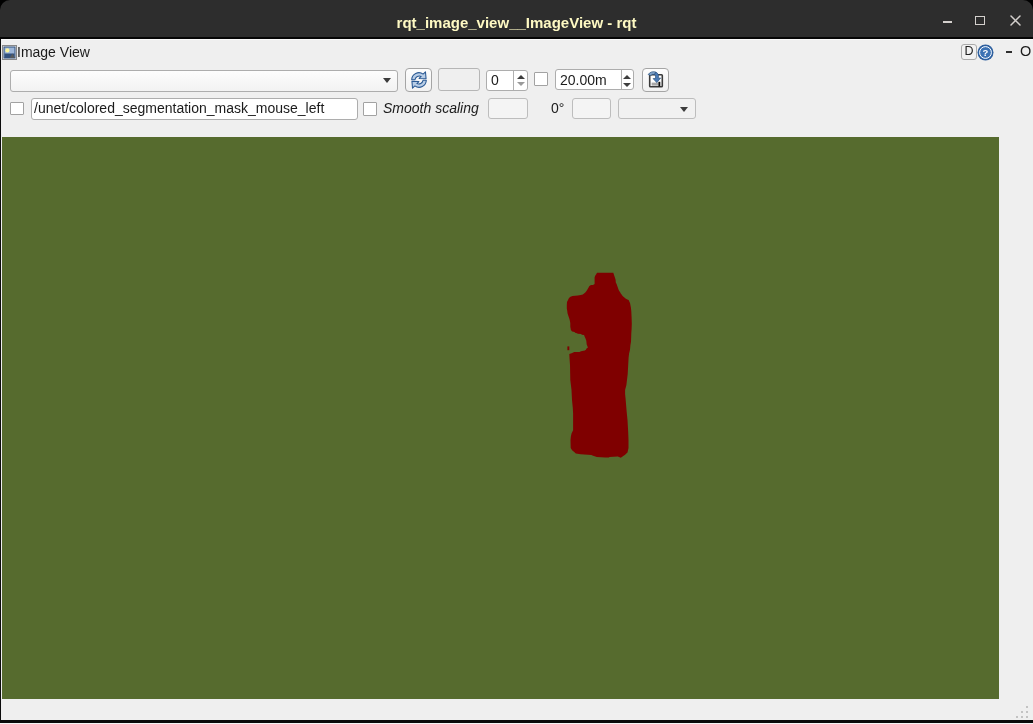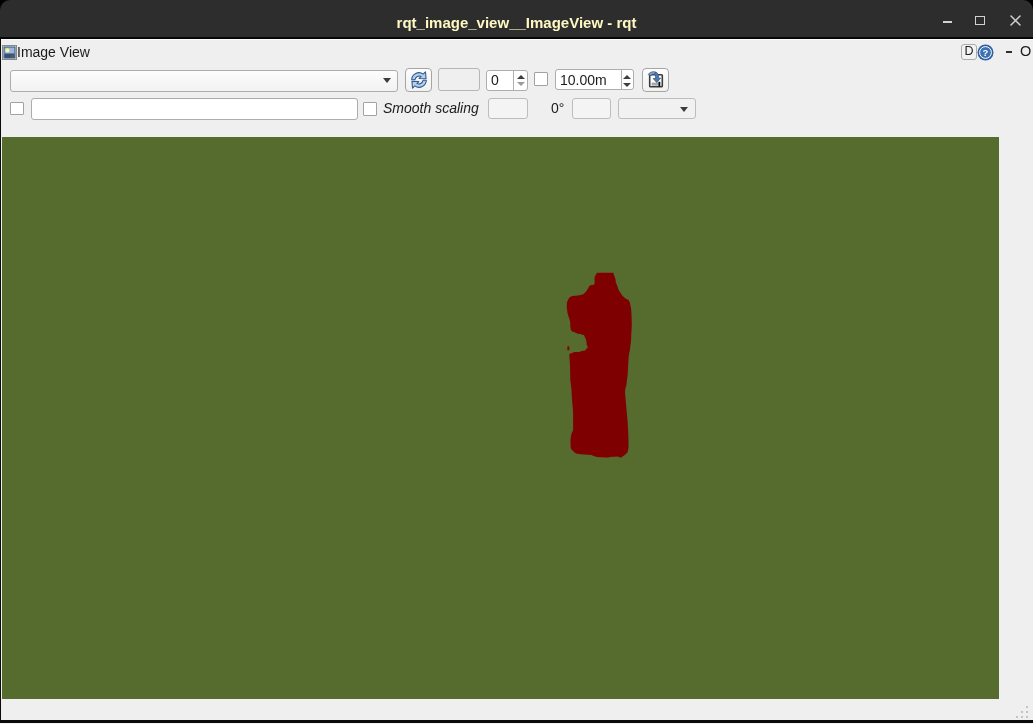--- a/index.html
+++ b/index.html
@@ -75,36 +75,37 @@
 
   <div class="abs field" style="left:485.5px;top:69.5px;width:42px;height:21px;"></div>
   <div class="abs label" style="left:491px;top:72.5px;">0</div>
   <div class="abs" style="left:513px;top:70.5px;width:13.5px;height:19px;border-left:1px solid #b0b0b0;box-sizing:border-box;"></div>
   <div class="abs uarr" style="left:517px;top:74.5px;"></div>
   <div class="abs darr" style="left:517px;top:81.7px;border-top-color:#9a9a9a;"></div>
 
   <div class="abs cb" style="left:534px;top:72px;"></div>
 
   <div class="abs field" style="left:555px;top:69px;width:79px;height:21px;"></div>
-  <div class="abs label" style="left:560px;top:72.5px;">10.00m</div>
+  <div class="abs label" style="left:560px;top:72.5px;">20.00m</div>
   <div class="abs" style="left:621px;top:70px;width:12.5px;height:19px;border-left:1px solid #b0b0b0;box-sizing:border-box;"></div>
   <div class="abs uarr" style="left:623px;top:74.5px;"></div>
   <div class="abs darr" style="left:623px;top:83px;"></div>
 
   <div class="abs btn" style="left:642px;top:68px;width:27px;height:23.5px;"></div>
   <svg class="abs" style="left:646px;top:70px;" width="19" height="19" viewBox="0 0 19 19">
     <rect x="3.7" y="4.8" width="12.6" height="12" rx="0.8" fill="#fff" stroke="#3b3b3b" stroke-width="1.6"></rect>
     <rect x="5.6" y="12.6" width="6.8" height="3" fill="#a8a8a8"></rect>
     <rect x="12.4" y="11.8" width="1.9" height="4.6" fill="#0a0a0a"></rect>
     <path d="M2.2,4.6 A6,5.5 0 0 1 9.8,2.1 L8.6,4.5 A3.6,3.2 0 0 0 4.8,5.5 Z" fill="#7da1c8" stroke="#28507e" stroke-width="0.7" stroke-linejoin="round"></path>
     <path d="M9.8,2.1 Q13.3,3.8 12.3,8.2 L14.6,8 L10.8,12.6 L7.1,8.6 L9.5,8.5 Q10.1,5.2 8.6,4.5 Z" fill="#4a7ab5" stroke="#28507e" stroke-width="0.7" stroke-linejoin="round"></path>
   </svg>
 
   <div class="abs cb" style="left:10px;top:101.5px;"></div>
   <div class="abs field" style="left:31px;top:98px;width:327px;height:22px;"></div>
+  <div class="abs label" style="left:34px;top:100.5px;">/unet/colored_segmentation_mask_mouse_left</div>
   <div class="abs cb" style="left:363px;top:102px;"></div>
   <div class="abs label" style="left:383px;top:100.5px;font-style:italic;">Smooth scaling</div>
   <div class="abs flat" style="left:488px;top:98px;width:40px;height:21px;"></div>
   <div class="abs label" style="left:551px;top:100.5px;">0°</div>
   <div class="abs flat" style="left:572px;top:98px;width:39px;height:21px;"></div>
   <div class="abs flat" style="left:618px;top:98px;width:78px;height:21px;background:#f1f1f1;"></div>
   <div class="abs carr" style="left:680px;top:107px;"></div>
 
   <div class="abs green"></div>
   <svg class="abs" style="left:2px;top:137px;" width="997" height="562" viewBox="0 0 997 562">

